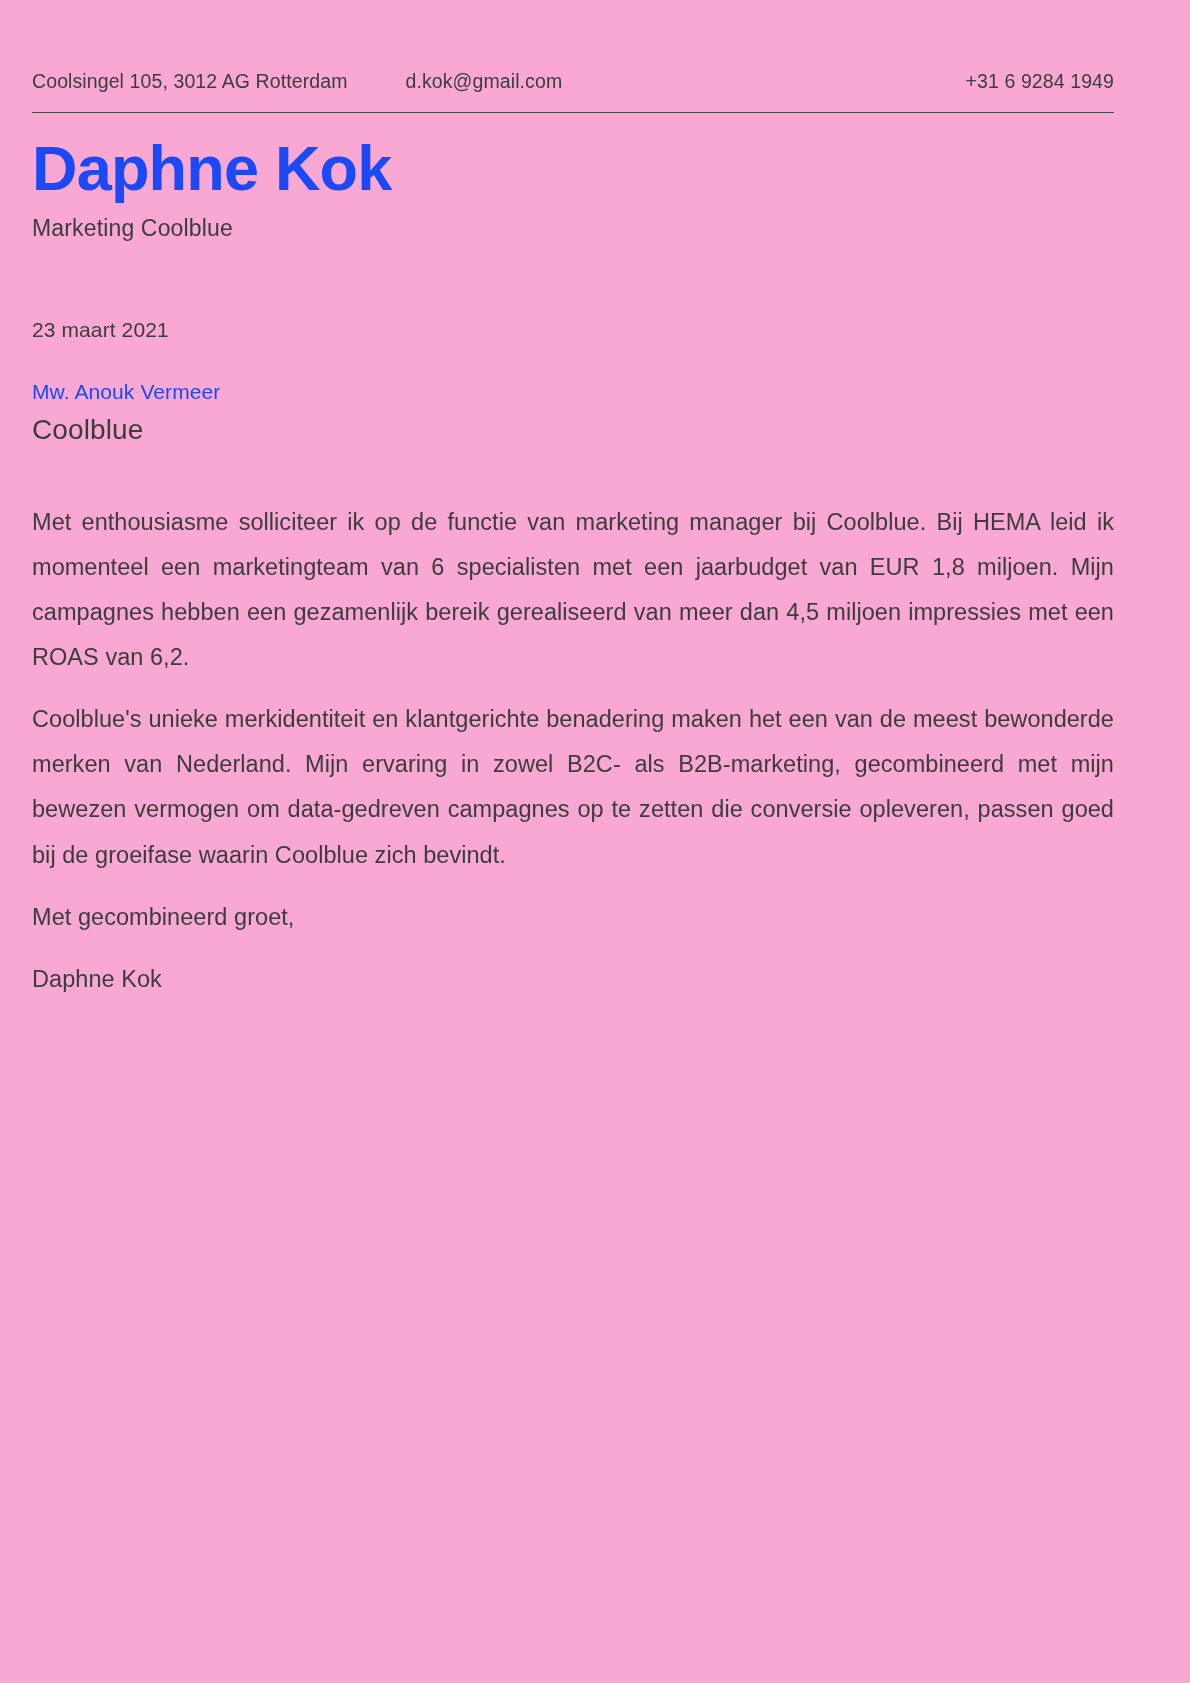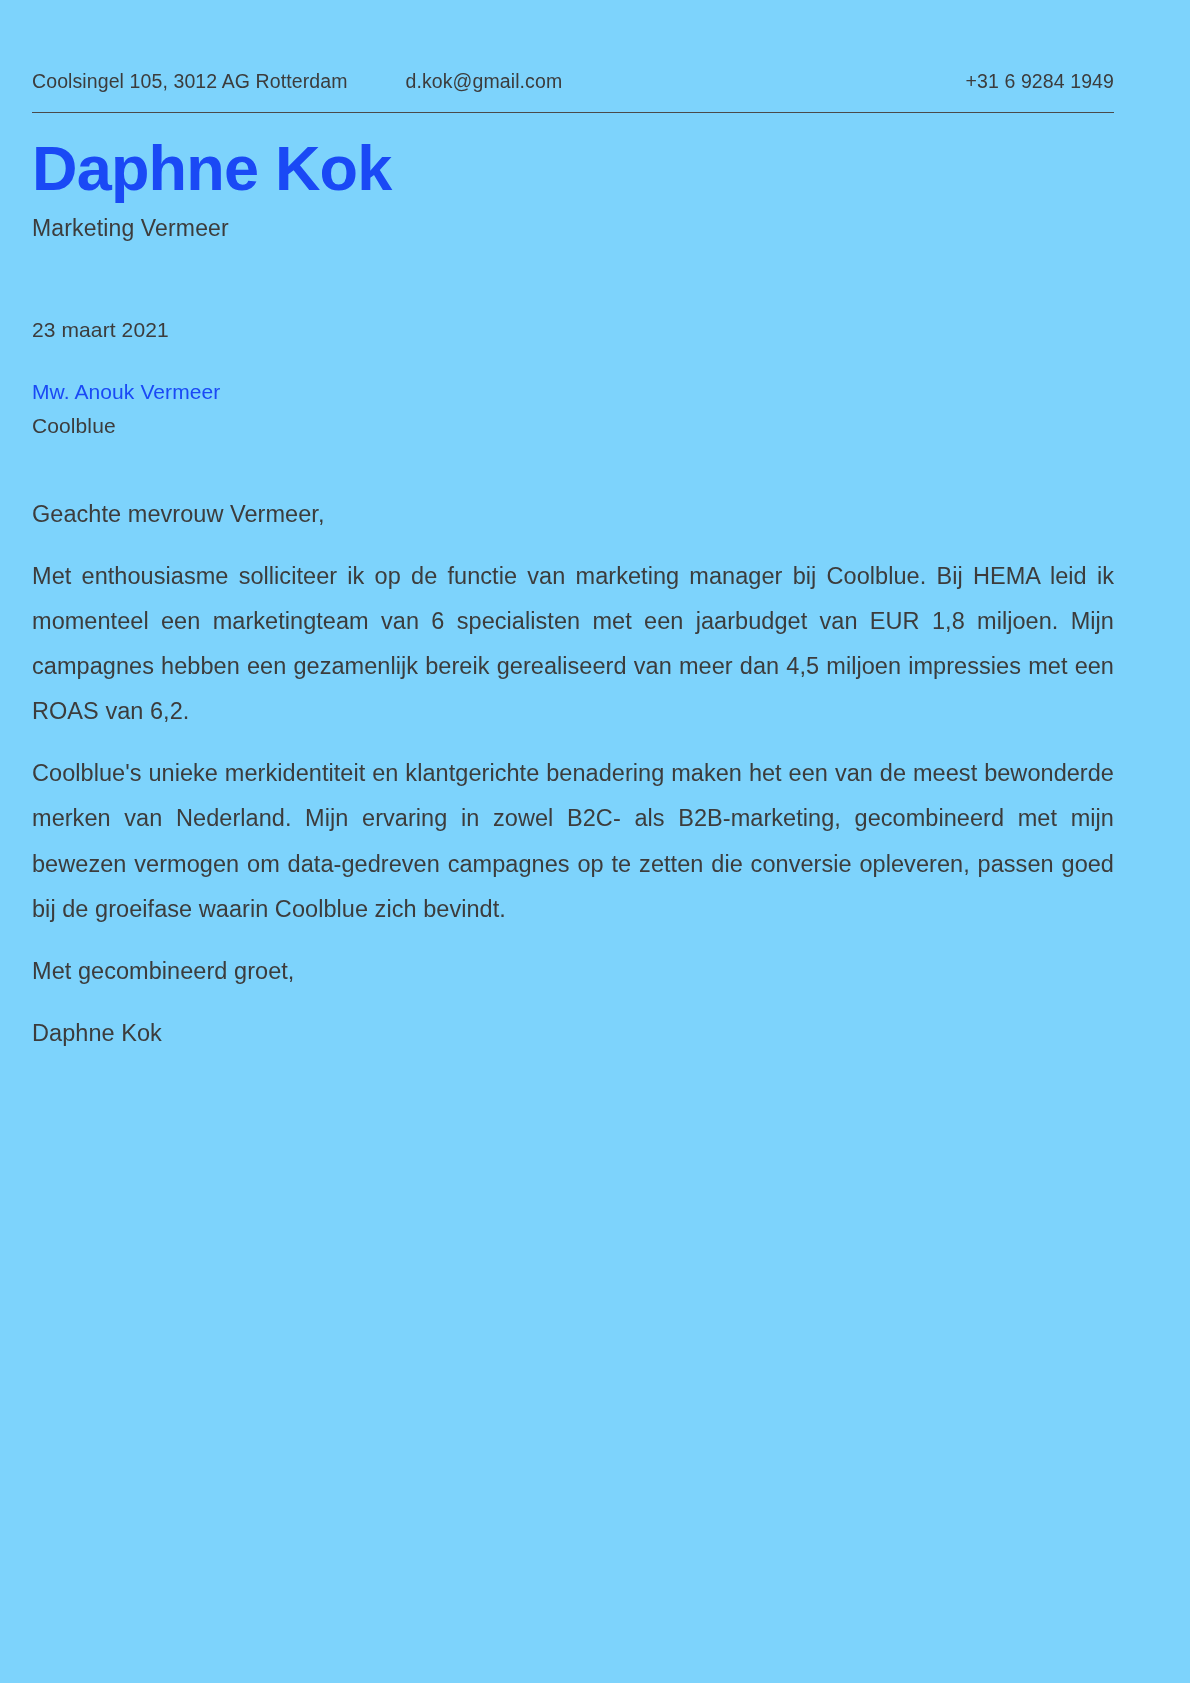--- a/index.html
+++ b/index.html
@@ -79,21 +79,21 @@
   .recipient-block {
     margin-top: 38px;
   }
   .recipient-name {
     font-size: 21px;
     font-weight: 400;
     letter-spacing: 0.1px;
     margin: 0;
   }
   .recipient-company {
-    font-size: 21px;
+    font-size: 28px;
     color: #3c3c3c;
     margin: 10px 0 0 0;
     letter-spacing: 0.1px;
   }
 
   
   .letter-body {
     margin-top: 54px;
   }
   .letter-body p {
@@ -113,41 +113,40 @@
   .sign-off {
     margin-bottom: 17px !important;
   }
   .signature-name {
     margin-bottom: 0 !important;
   }
 </style>
 </head>
 <body style="background: rgb(242, 242, 241);">
 
-<div class="page" style="background: #7dd3fc; padding-left: 32px;">
+<div class="page" style="background: #f9a8d4; padding-left: 32px;">
 
   <div class="contact-bar" style="border-bottom-color: rgb(74, 74, 74);">
     <span class="contact-item left">Coolsingel 105, 3012 AG Rotterdam</span>
     <span class="contact-item center">d.kok@gmail.com</span>
     <span class="contact-item right">+31 6 9284 1949</span>
   </div>
 
   <div class="name-block">
     <h1 class="full-name" style="color: rgb(26, 73, 245);">Daphne Kok</h1>
-    <p class="job-title">Marketing Vermeer</p>
+    <p class="job-title">Marketing Coolblue</p>
   </div>
 
   <div class="date-line">23 maart 2021</div>
 
   <div class="recipient-block">
     <p class="recipient-name" style="color: rgb(26, 73, 245);">Mw. Anouk Vermeer</p>
     <p class="recipient-company">Coolblue</p>
   </div>
 
   <div class="letter-body">
-    <p class="salutation no-justify">Geachte mevrouw Vermeer,</p>
     <p>Met enthousiasme solliciteer ik op de functie van marketing manager bij Coolblue. Bij HEMA leid ik momenteel een marketingteam van 6 specialisten met een jaarbudget van EUR 1,8 miljoen. Mijn campagnes hebben een gezamenlijk bereik gerealiseerd van meer dan 4,5 miljoen impressies met een ROAS van 6,2.</p>
     <p>Coolblue's unieke merkidentiteit en klantgerichte benadering maken het een van de meest bewonderde merken van Nederland. Mijn ervaring in zowel B2C- als B2B-marketing, gecombineerd met mijn bewezen vermogen om data-gedreven campagnes op te zetten die conversie opleveren, passen goed bij de groeifase waarin Coolblue zich bevindt.</p>
     <p class="sign-off no-justify">Met gecombineerd groet,</p>
     <p class="signature-name no-justify">Daphne Kok</p>
   </div>
 
 </div>
 
 </body></html>

